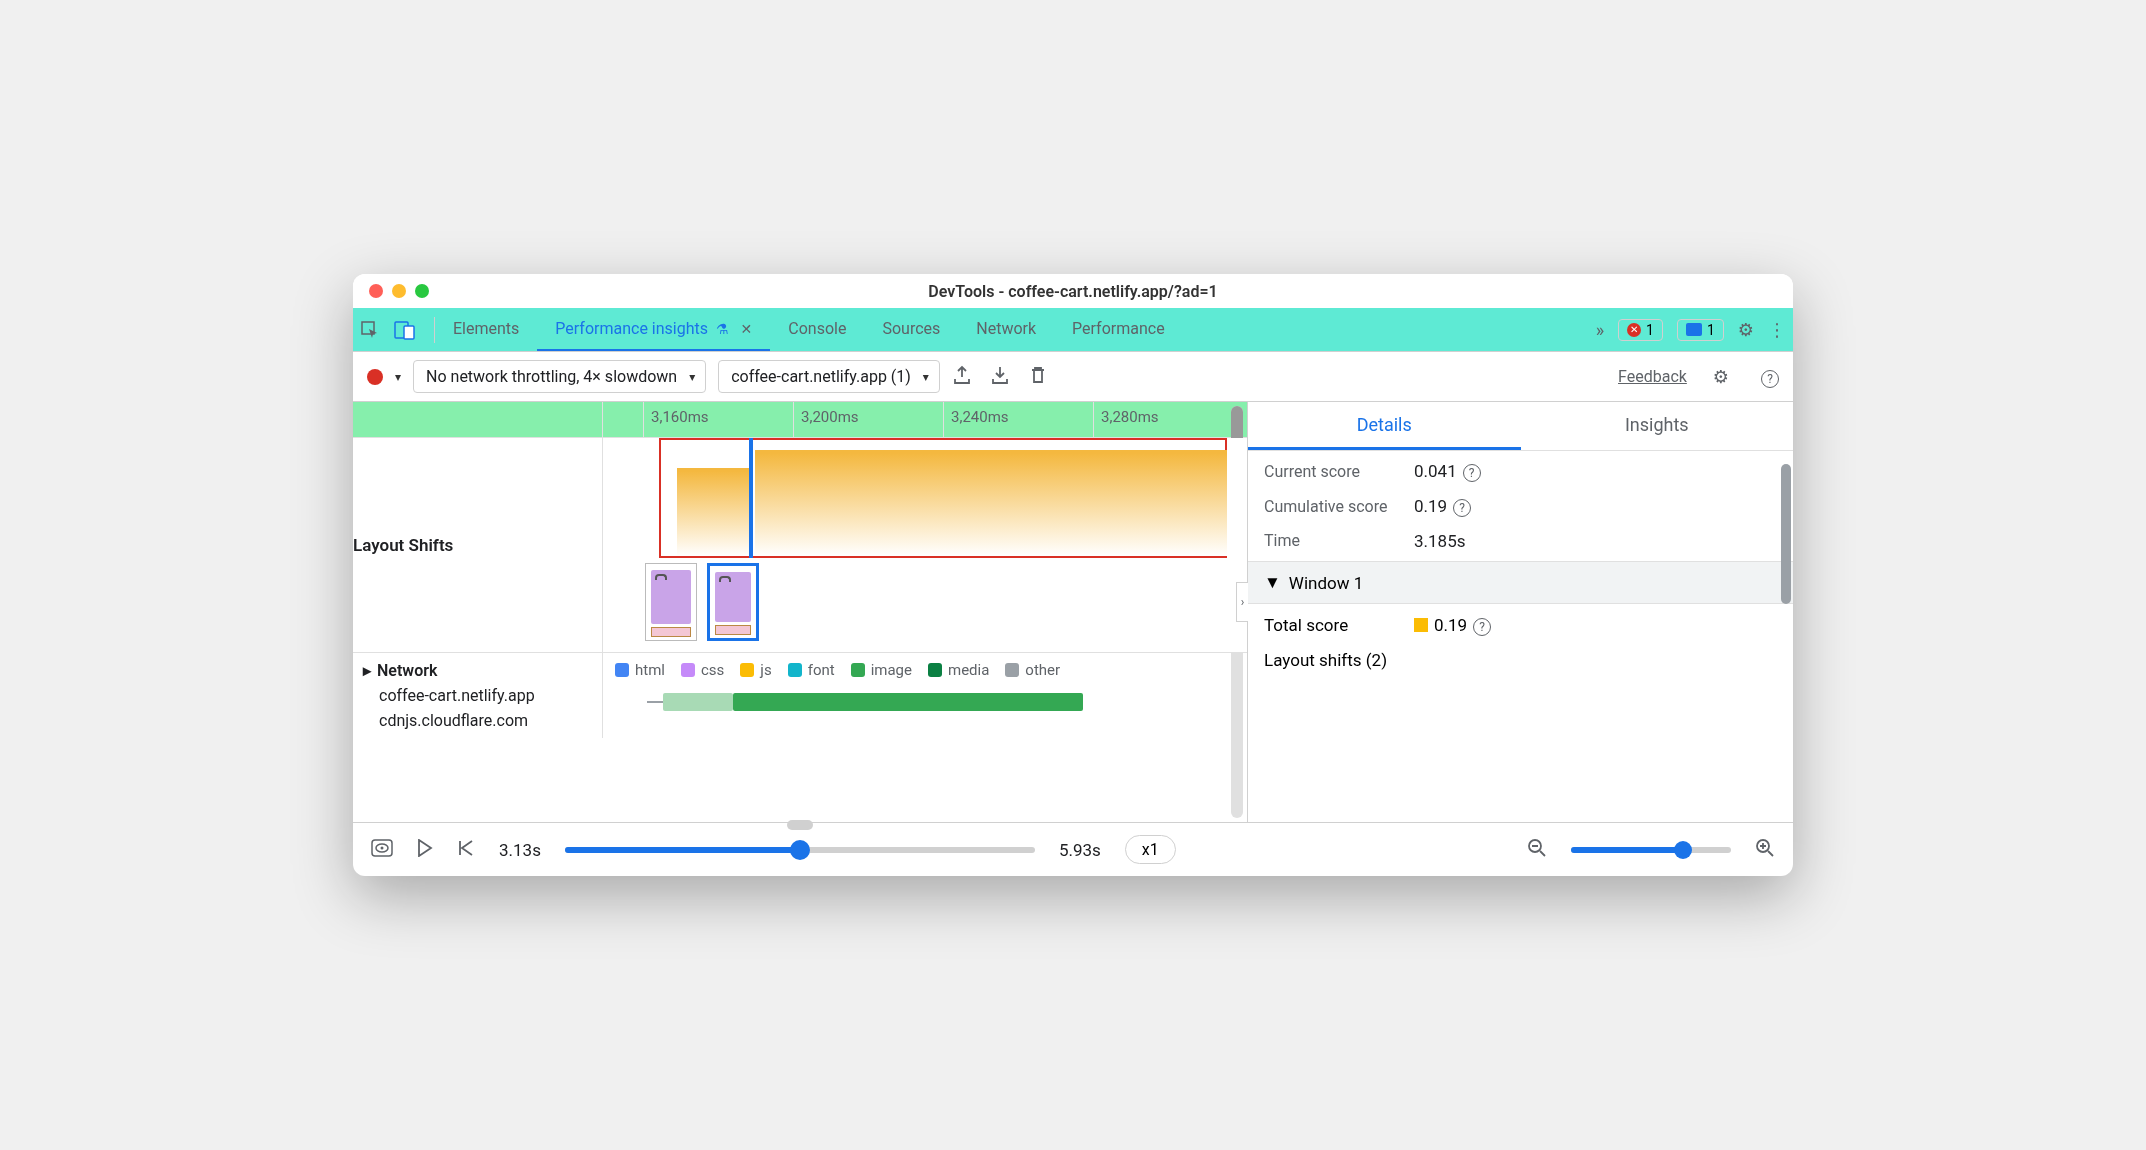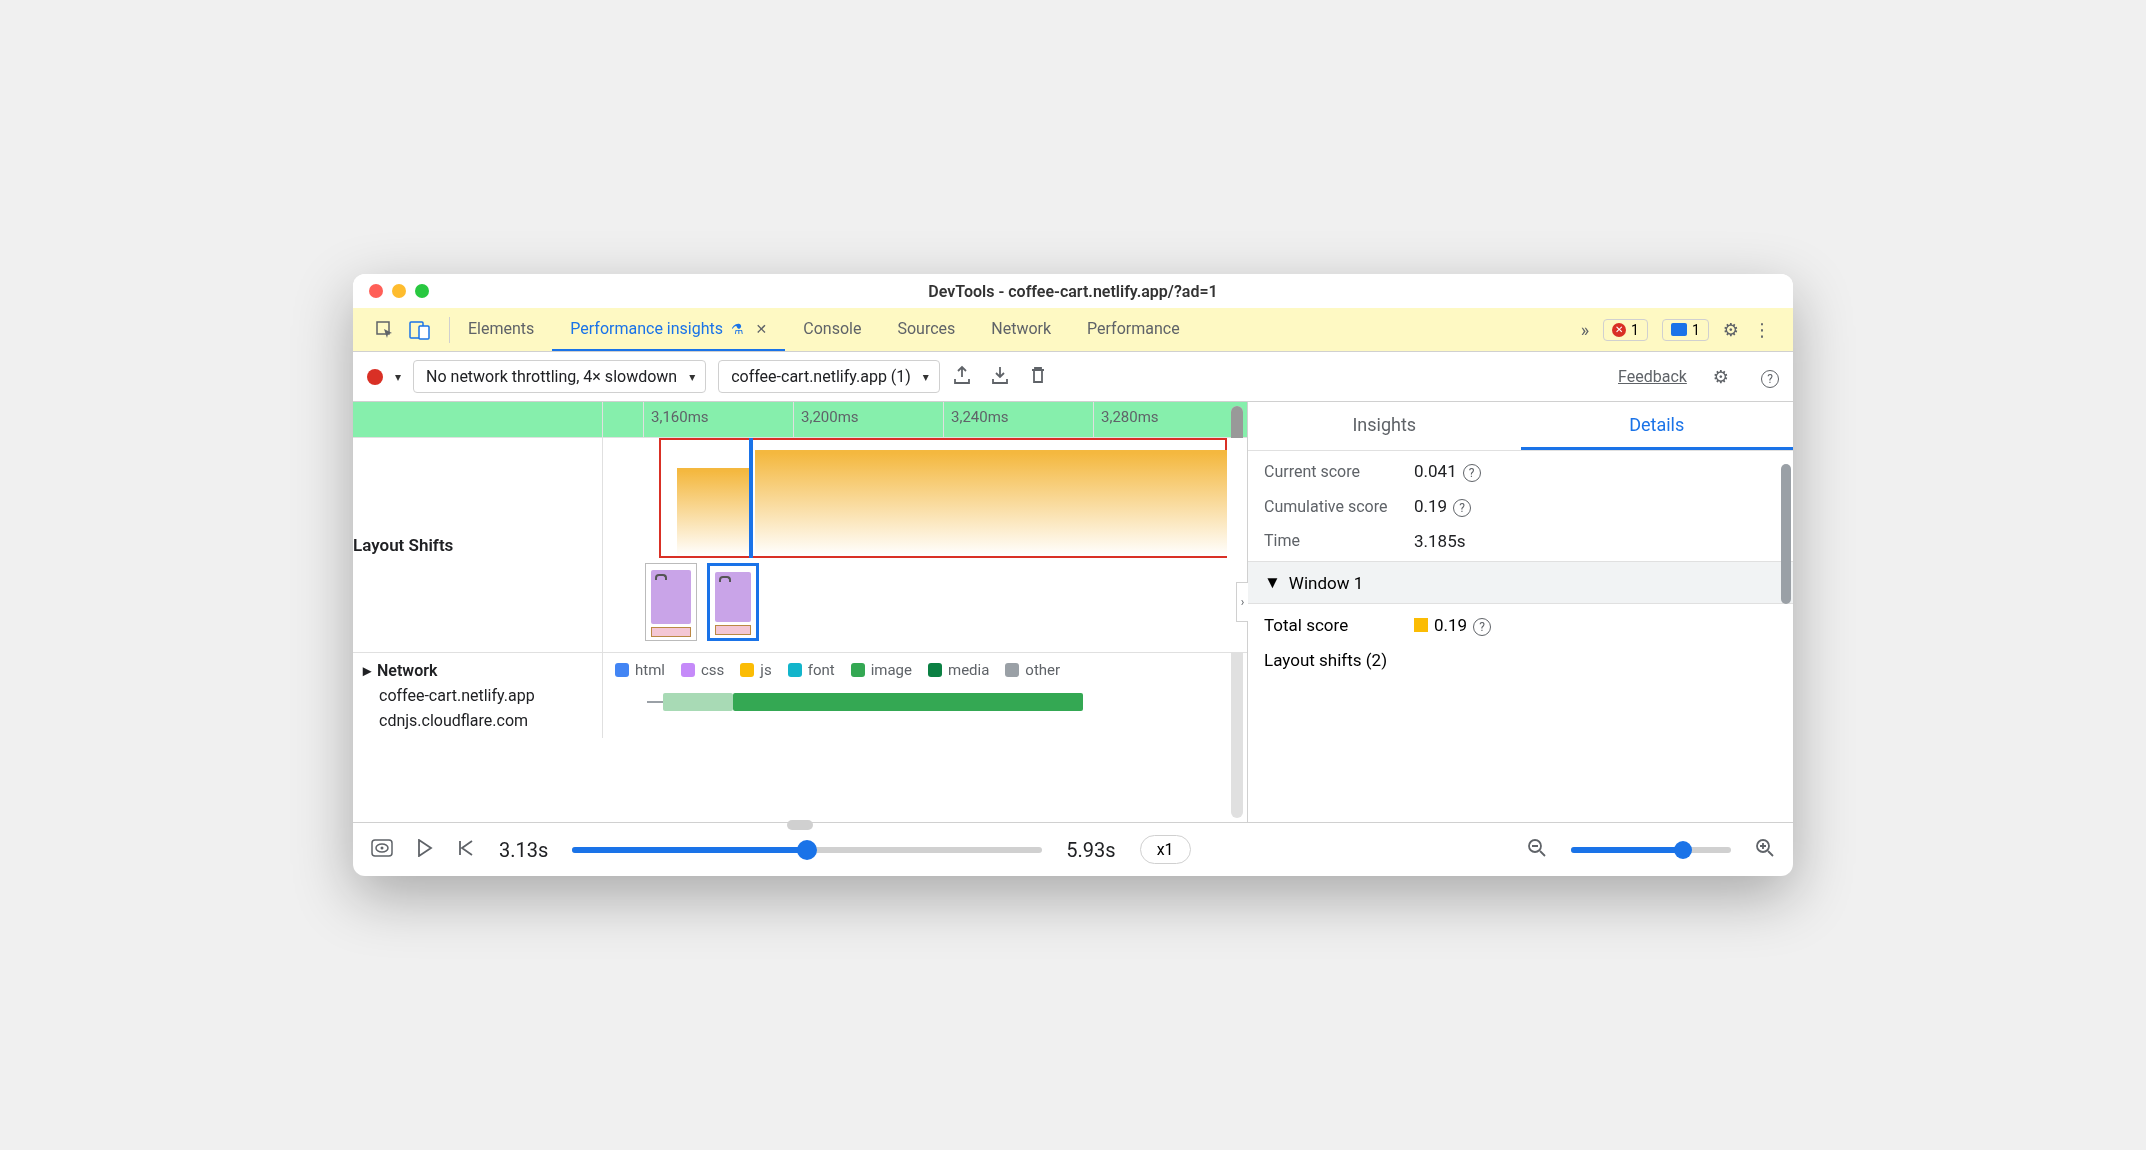--- a/index.html
+++ b/index.html
@@ -5,21 +5,21 @@
 * { box-sizing: border-box; margin: 0; padding: 0; font-family: -apple-system, BlinkMacSystemFont, "Segoe UI", Roboto, sans-serif; }
 body { background: #f0f0f0; display: flex; justify-content: center; align-items: center; min-height: 100vh; padding: 40px; }
 .window { width: 1440px; background: #fff; border-radius: 12px; box-shadow: 0 20px 60px rgba(0,0,0,0.3); overflow: hidden; }
 
 .titlebar { display: flex; align-items: center; padding: 10px 16px; background: #fff; border-bottom: none; position: relative; }
 .traffic-lights { display: flex; gap: 9px; }
 .tl { width: 14px; height: 14px; border-radius: 50%; }
 .tl.red { background: #ff5f57; } .tl.yellow { background: #febc2e; } .tl.green { background: #28c840; }
 .window-title { position: absolute; left: 0; right: 0; text-align: center; font-weight: 600; font-size: 16px; color: #333; }
 
-.tabbar { display: flex; align-items: center; padding: 0 22px; border-bottom: 1px solid #d0d0d0; background: #fef9c3; height: 44px; }
+.tabbar { display: flex; align-items: center; padding: 0 7px; border-bottom: 1px solid #d0d0d0; background: #5eead4; height: 44px; }
 .tabbar-left { display: flex; align-items: center; gap: 14px; margin-right: 18px; }
 .inspect-btn svg, .device-btn svg { display: block; }
 .tabs { display: flex; align-items: stretch; height: 100%; }
 .tab { padding: 0 18px; display: flex; align-items: center; font-size: 16px; color: #5f6368; cursor: pointer; gap: 8px; border-bottom: 2px solid transparent; }
 .tab.active { color: #1a73e8; border-bottom-color: #1a73e8; }
 .tab .flask { font-size: 14px; }
 .tab .closex { font-size: 14px; color: #5f6368; margin-left: 4px; }
 .tabbar-right { margin-left: auto; display: flex; align-items: center; gap: 14px; }
 .badge { display: flex; align-items: center; gap: 5px; border: 1px solid #d0d0d0; border-radius: 4px; padding: 2px 8px; font-size: 14px; }
 .badge.err .dot { width: 14px; height: 14px; border-radius: 50%; background: #d93025; color: #fff; font-size: 10px; display: flex; align-items: center; justify-content: center; }
@@ -80,21 +80,21 @@
 .rp-content .lbl { color: #5f6368; font-size: 16px; line-height: 1.2; }
 .help-circ { display: inline-flex; width: 18px; height: 18px; border: 1.5px solid #5f6368; border-radius: 50%; align-items: center; justify-content: center; font-size: 12px; color: #5f6368; margin-left: 6px; }
 .rp-section { background: #f1f3f4; padding: 10px 16px; font-size: 17px; display: flex; align-items: center; gap: 8px; border-top: 1px solid #e0e0e0; border-bottom: 1px solid #e0e0e0; }
 .rp-shifts { padding: 11px 16px; display: grid; grid-template-columns: 130px 1fr; row-gap: 14px; column-gap: 20px; font-size: 17px; }
 .sq-orange { display: inline-block; width: 14px; height: 14px; background: #fbbc04; margin-right: 6px; vertical-align: -1px; }
 .expand-chev { position: absolute; left: -12px; top: 180px; width: 12px; height: 40px; background: #fff; border: 1px solid #d0d0d0; border-right: none; display: flex; align-items: center; justify-content: center; font-size: 12px; color: #5f6368; }
 .rp-scroll { position: absolute; right: 2px; top: 62px; width: 10px; height: 140px; background: #9aa0a6; border-radius: 5px; }
 
 .footer { display: flex; align-items: center; padding: 12px 18px; border-top: 1px solid #d0d0d0; gap: 24px; }
 .footer .fbtn { color: #5f6368; font-size: 18px; }
-.footer .time-lbl { font-size: 20px; color: #202124; }
+.footer .time-lbl { font-size: 17px; color: #202124; }
 .slider { flex: 1; height: 6px; background: #d0d0d0; border-radius: 3px; position: relative; max-width: 470px; }
 .slider .fill { position: absolute; left: 0; top: 0; bottom: 0; background: #1a73e8; border-radius: 3px; }
 .slider .knob { position: absolute; width: 20px; height: 20px; background: #1a73e8; border-radius: 50%; top: -7px; }
 .speed-pill { border: 1px solid #d0d0d0; border-radius: 20px; padding: 4px 16px; font-size: 16px; }
 .zoom-slider { width: 160px; height: 6px; background: #d0d0d0; border-radius: 3px; position: relative; }
 .zoom-slider .fill { position: absolute; left: 0; top: 0; bottom: 0; background: #1a73e8; border-radius: 3px; }
 .zoom-slider .knob { position: absolute; width: 18px; height: 18px; background: #1a73e8; border-radius: 50%; top: -6px; }
 .divider-v { width: 1px; height: 26px; background: #d0d0d0; }
 </style>
 </head>
@@ -287,22 +287,22 @@
         </div>
       </div>
 
       <div class="pill-handle"></div>
     </div>
 
     <div class="right-panel">
       <div class="expand-chev">›</div>
       <div class="rp-scroll"></div>
       <div class="rp-tabs">
+        <div class="rp-tab active"><span>Details</span></div>
         <div class="rp-tab"><span>Insights</span></div>
-        <div class="rp-tab active"><span>Details</span></div>
       </div>
       <div class="rp-content">
         <div class="lbl">Current score</div>
         <div><span>0.041</span><span class="help-circ">?</span></div>
         <div class="lbl">Cumulative score</div>
         <div><span>0.19</span><span class="help-circ">?</span></div>
         <div class="lbl">Time</div>
         <div>3.185s</div>
       </div>
       <div class="rp-section">

